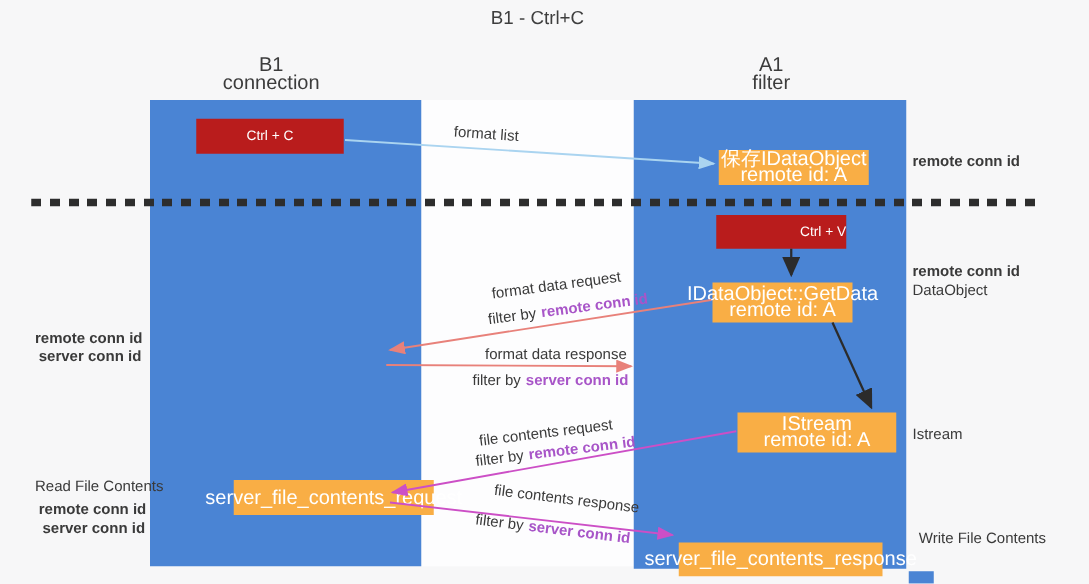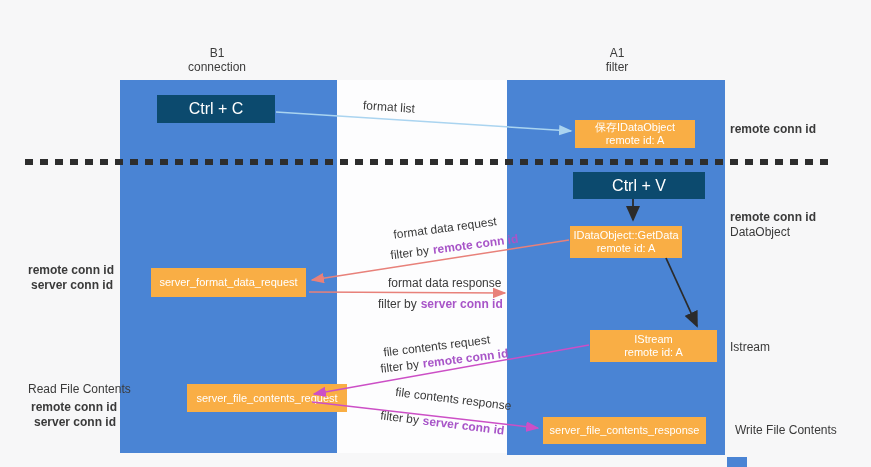--- a/index.html
+++ b/index.html
@@ -2,63 +2,64 @@
 <html><head>
 <meta charset="utf-8">
 <style>
   html,body{margin:0;padding:0;background:#f7f7f8;font-family:"Liberation Sans",sans-serif;}
   .canvas{position:relative;width:871px;height:467px;background:#f7f7f8;overflow:hidden;}
 
   .title{position:absolute;left:300px;top:5px;width:260px;text-align:center;
          font-size:15px;line-height:19px;color:#3e3e3e;}
 
   .lane-header{position:absolute;top:46px;width:140px;text-align:center;
-               font-size:12px;line-height:14px;color:#3c3c3c;}
+               font-size:16px;line-height:14px;color:#3c3c3c;}
   .lane-header.left{left:147px;}
   .lane-header.right{left:547px;}
 
   .white-band{position:absolute;left:337px;top:80px;width:170px;height:373px;background:#fdfdfe;z-index:1;}
   .lane{position:absolute;top:80px;width:217px;height:373px;background:#4a84d4;z-index:1;}
   .lane.left{left:120px;}
   .lane.right{left:507px;width:218px;height:375px;}
   .lane-stub{position:absolute;left:727px;top:457px;width:20px;height:10px;background:#4a84d4;z-index:1;}
 
   .dashed-line{position:absolute;left:25px;top:159px;width:807px;height:6px;z-index:2;
       background:repeating-linear-gradient(to right,#2d2d2d 0 8px,transparent 8px 15px);}
 
   .node{position:absolute;z-index:3;display:flex;flex-direction:column;align-items:center;
         justify-content:center;color:#ffffff;text-align:center;}
-  .node.orange{background:#f9ae45;font-size:11px;line-height:13px;}
-  .node.green{background:#0c4a6e;font-size:16px;}
+  .node.orange{background:#f9ae45;font-size:16px;line-height:13px;}
+  .node.green{background:#b91c1c;font-size:11px;}
 
   .n-ctrl-c{left:157px;top:95px;width:118px;height:28px;}
   .n-save{left:575px;top:120px;width:120px;height:28px;}
-  .n-ctrl-v{left:573px;top:172px;width:132px;height:27px;}
+  .n-ctrl-v{left:573px;top:172px;width:104px;height:27px;align-items:flex-end;}
   .n-getdata{left:570px;top:226px;width:112px;height:32px;}
   .n-freq{left:151px;top:268px;width:155px;height:29px;font-size:11px;}
   .n-fresp{left:510px;top:280px;width:155px;height:27px;font-size:11px;}
   .n-istream{left:590px;top:330px;width:127px;height:32px;}
   .n-filereq{left:150px;top:384px;width:160px;height:28px;font-size:11px;margin-left:37px;}
-  .n-fileresp{left:543px;top:417px;width:163px;height:27px;font-size:11px;justify-content:center;}
+  .n-fileresp{left:543px;top:434px;width:163px;height:27px;font-size:11px;justify-content:center;}
 
   svg.arrows{position:absolute;left:0;top:0;z-index:4;pointer-events:none;}
 
   .alabel{position:absolute;z-index:5;font-size:12px;color:#3a3a3a;white-space:nowrap;}
   .alabel .cid{margin-left:4px;font-weight:bold;}
   .purple{color:#a855c8;}
   .greentxt{color:#67bd66;}
   .bold{font-weight:bold;}
   .sideline{position:absolute;z-index:5;font-size:12px;white-space:nowrap;color:#3a3a3a;}
 </style>
 </head>
 <body>
 
 <div class="canvas">
 
   <div class="title">
+    <div>B1 - Ctrl+C</div>
   </div>
 
   <div class="lane-header left">
     <div>B1</div>
     <div>connection</div>
   </div>
   <div class="lane-header right">
     <div>A1</div>
     <div>filter</div>
   </div>
@@ -76,23 +77,20 @@
   <div class="node orange n-save">
     <div>保存IDataObject</div>
     <div>remote id: A</div>
   </div>
   <div class="node green n-ctrl-v">
     <div>Ctrl + V</div>
   </div>
   <div class="node orange n-getdata">
     <div>IDataObject::GetData</div>
     <div>remote id: A</div>
-  </div>
-  <div class="node orange n-freq">
-    <div>server_format_data_request</div>
   </div>
   <div class="node orange n-istream">
     <div>IStream</div>
     <div>remote id: A</div>
   </div>
   <div class="node orange n-filereq">
     <div>server_file_contents_request</div>
   </div>
   <div class="node orange n-fileresp">
     <div>server_file_contents_response</div>

